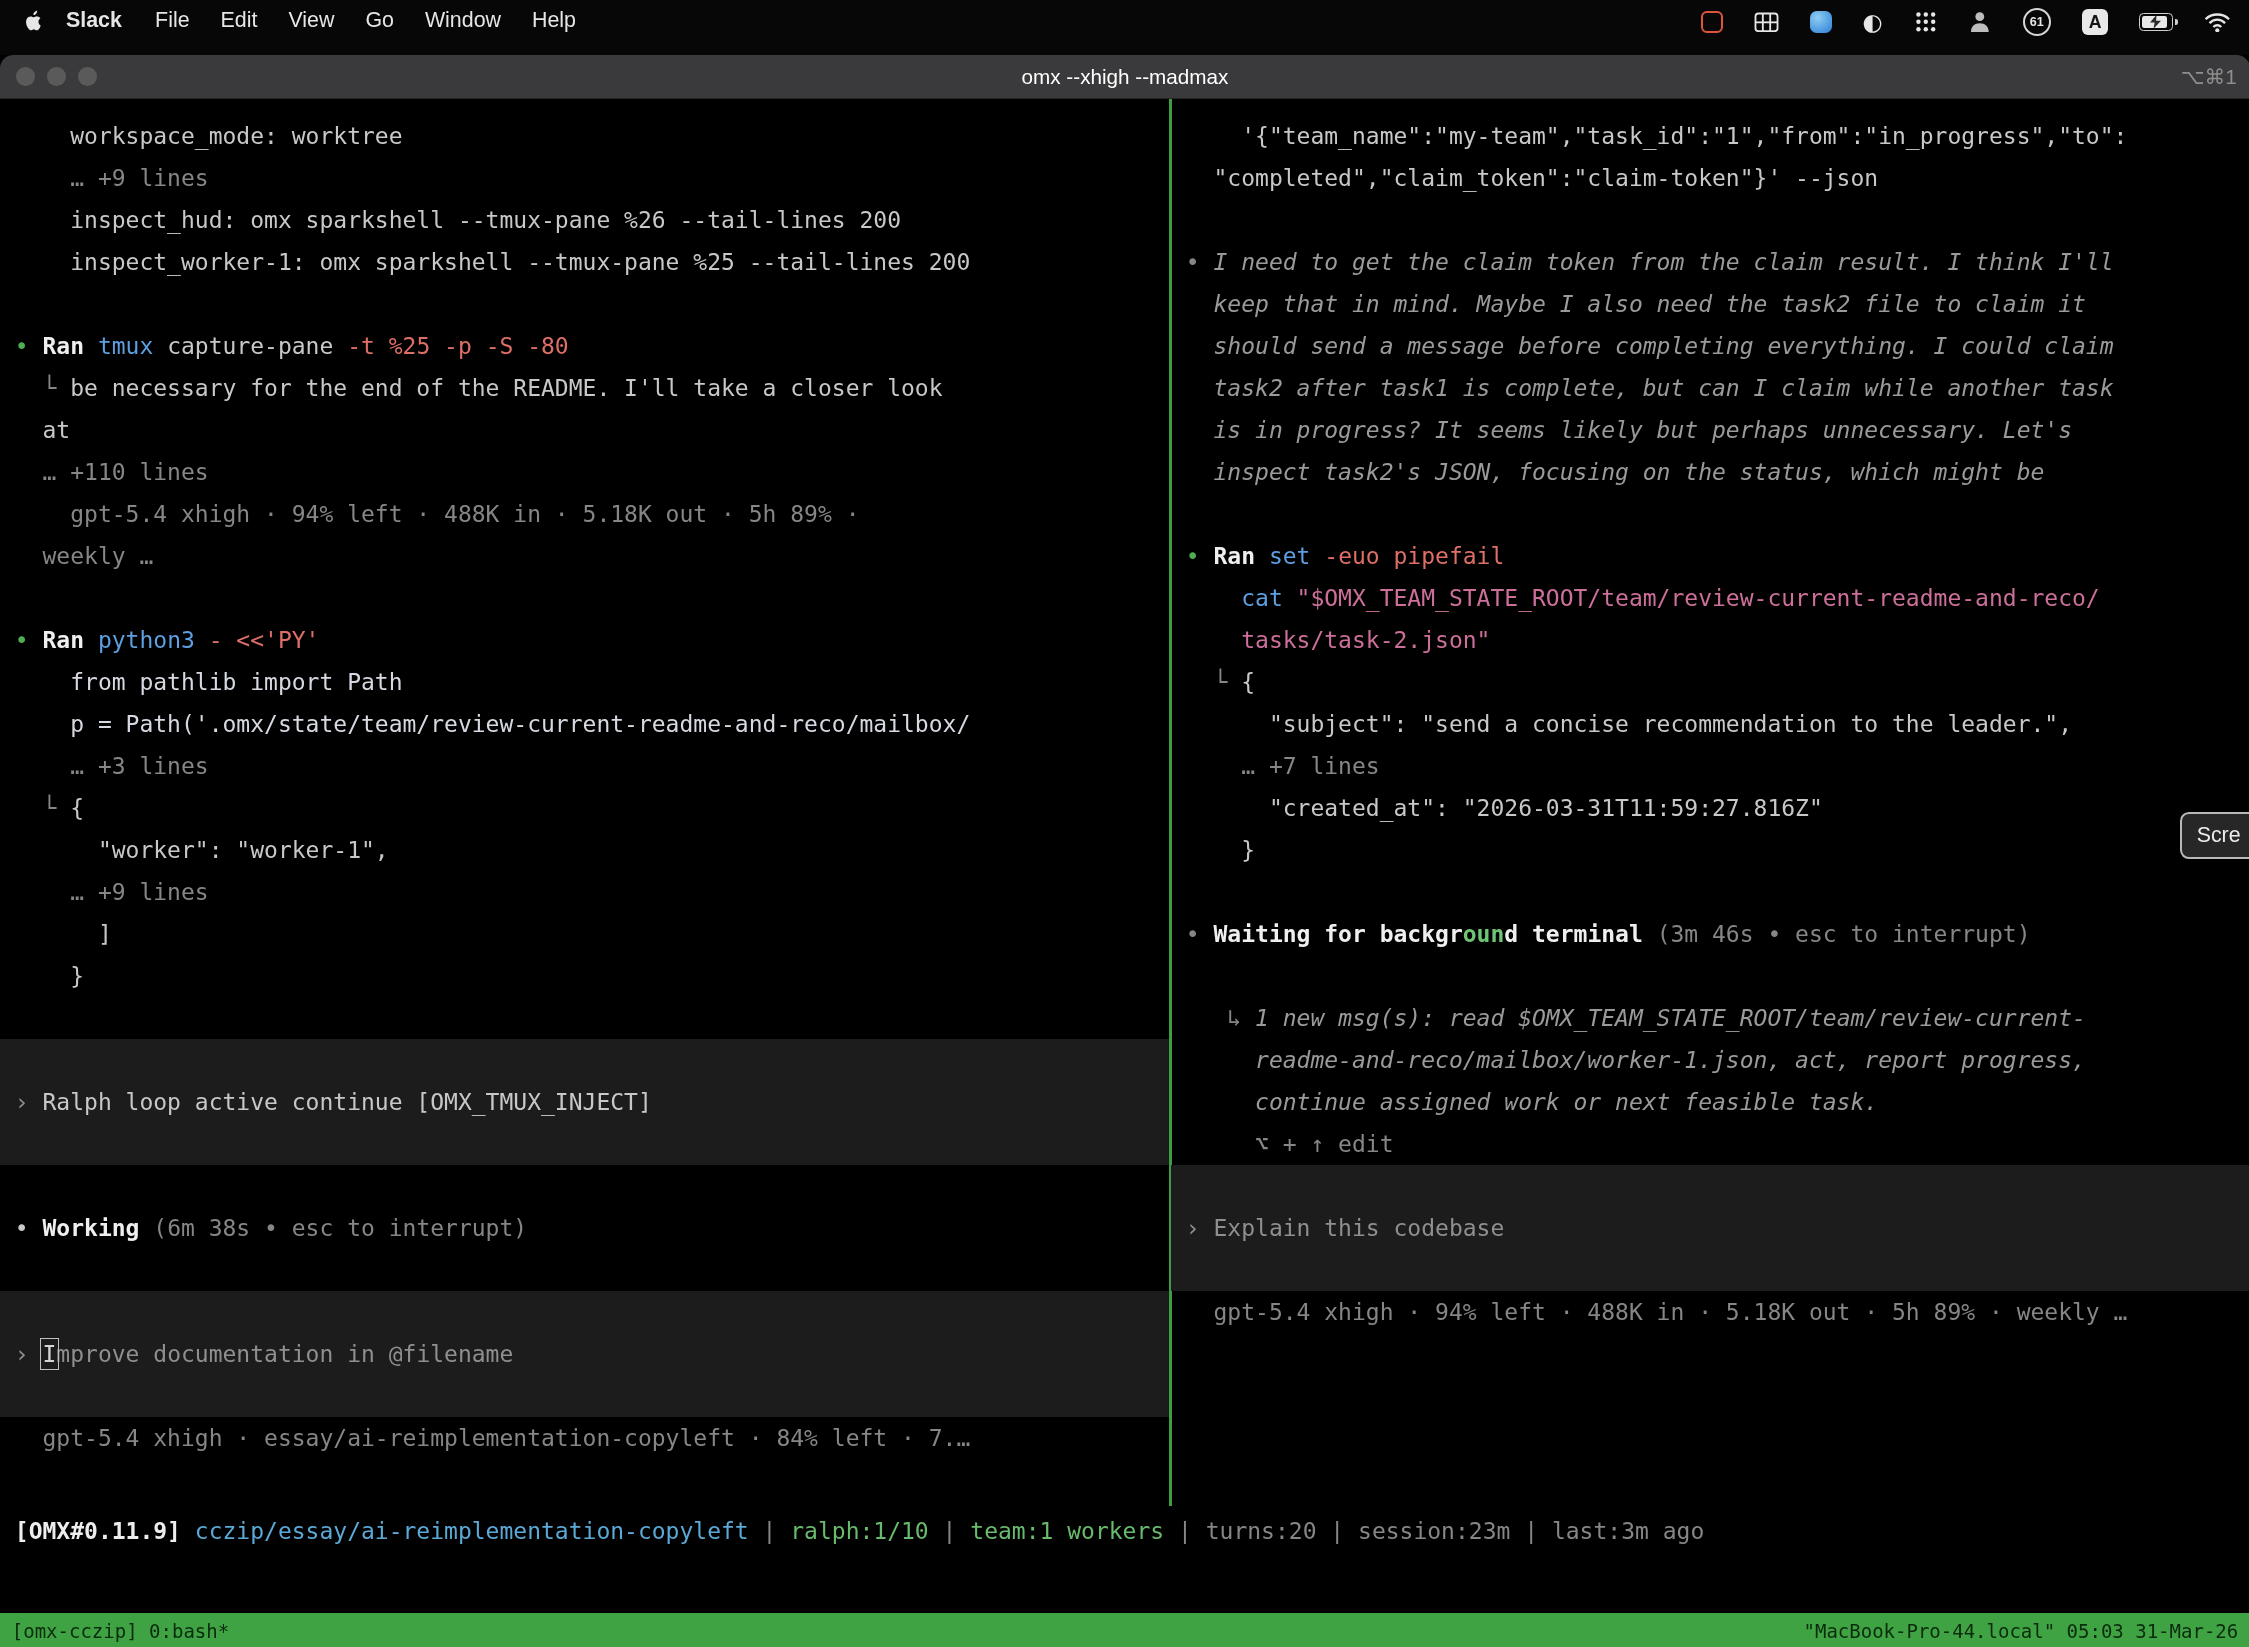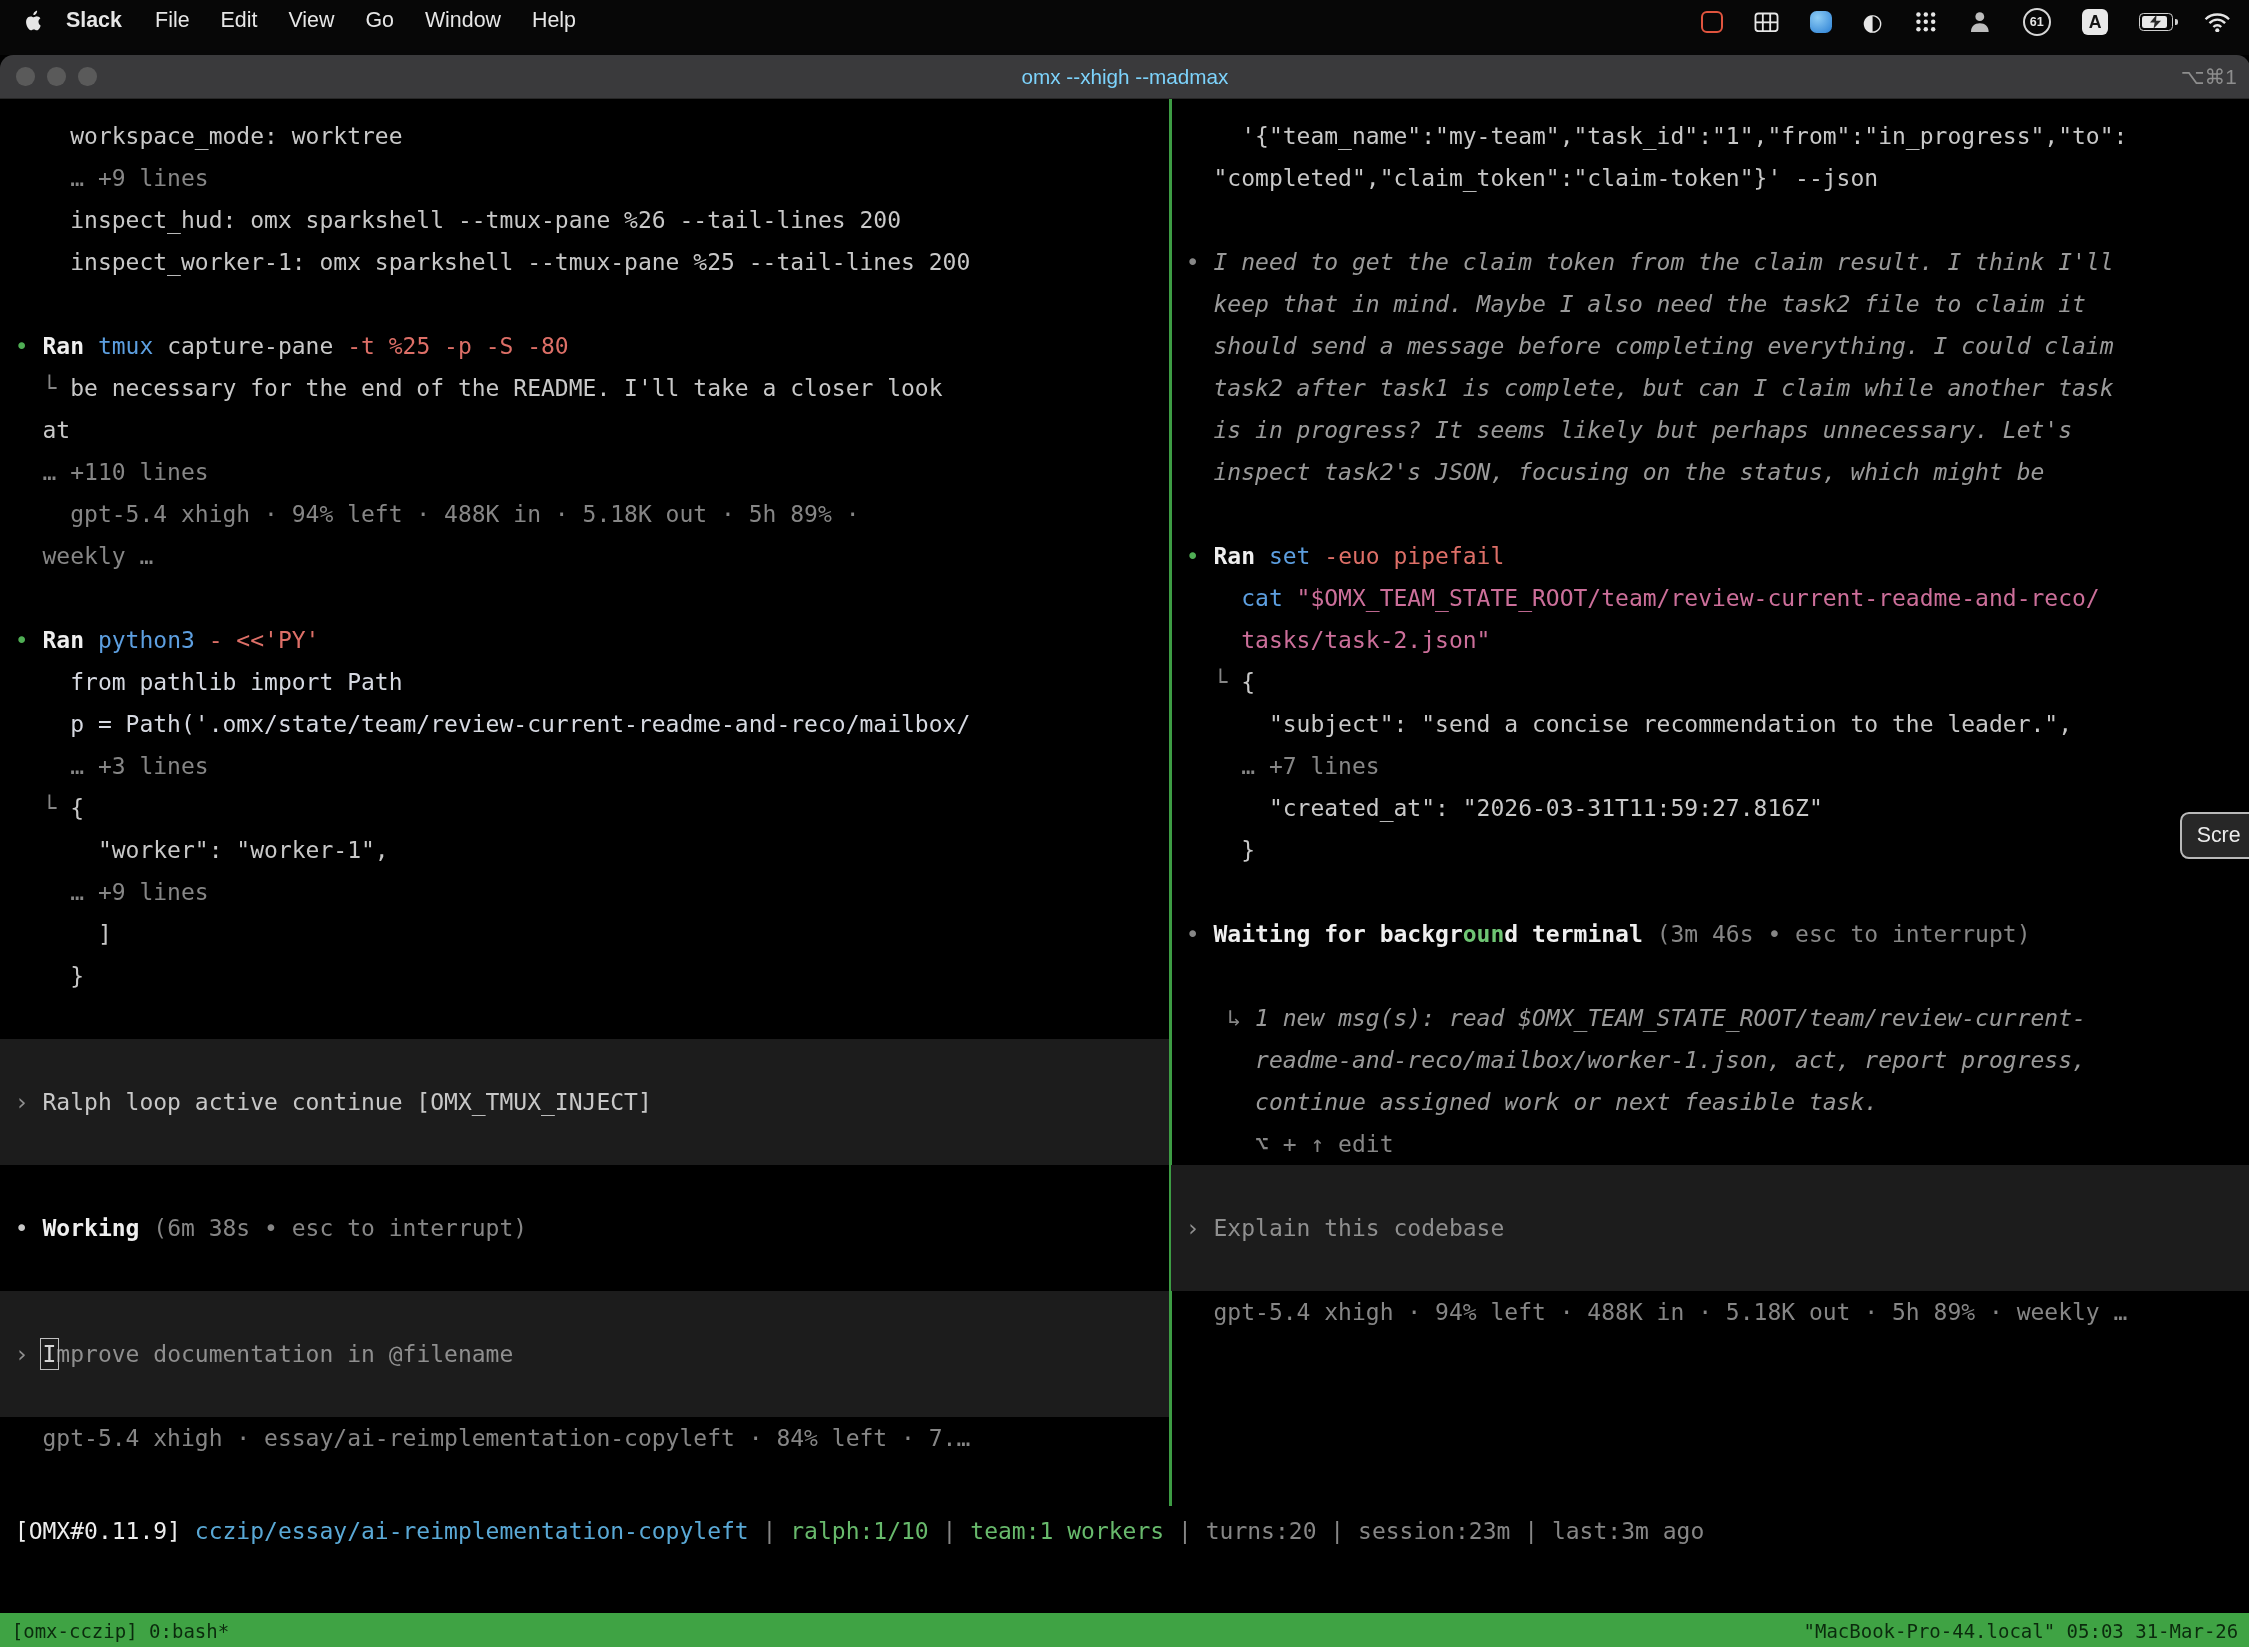--- a/index.html
+++ b/index.html
@@ -26,21 +26,21 @@
   .battery-fill{position:absolute;left:1.5px;top:1.5px;bottom:1.5px;width:25px;background:#e8e8e8;border-radius:2.2px}
   .battery-nub{position:absolute;right:-5.2px;top:4.4px;width:3px;height:6.6px;background:#cfcfcf;border-radius:0 2.2px 2.2px 0}
   .bolt{position:absolute;left:9.6px;top:0.7px;width:11px;height:14px;background:#2a2a2a;
     clip-path:polygon(60% 0,0 55%,42% 55%,32% 100%,100% 42%,55% 42%)}
 
   
   .titlebar{position:absolute;top:55px;left:0;width:100%;height:44px;background:#3a3a3c;
     border-bottom:1.5px solid #272727;border-radius:13.3px 13.3px 0 0;display:flex;align-items:center;z-index:9}
   .lights{position:absolute;left:16px;display:flex;gap:12.5px}
   .light{width:18.5px;height:18.5px;border-radius:50%;background:#5a5a5a}
-  .wtitle{margin:12px auto;color:#7dd3fc;font:500 20.7px "Liberation Sans",sans-serif}
+  .wtitle{margin:12px auto;color:#ffffff;font:500 20.7px "Liberation Sans",sans-serif}
   .wshort{position:absolute;right:13.3px;color:#8e8e8e;font:20.7px "Liberation Sans",sans-serif}
 
   
   .term{position:absolute;top:99px;left:0;right:0;bottom:0;font-size:23px}
   .pane{position:absolute;top:4px;padding-top:12px}
   .pane-left{left:0;width:1169px}
   .pane-right{left:1171px;width:1078px}
   .divider{position:absolute;left:1169px;top:0;width:3px;height:1407px;background:#3d9c44}
   .tline{height:42px;line-height:42px;white-space:pre;padding-left:14.8px;overflow:hidden}
   .band{background:#1c1c1c}
@@ -53,21 +53,21 @@
   .sg-blue{color:#5d9fe0}
   .sg-red{color:#dd6f67}
   .sg-mag{color:#cc6f9a}
   .sg-code{color:#d6d9e1}
   .sg-ital{color:#9a9a9a;font-style:italic}
   .sg-input{color:#8f8f8f}
   .sg-prompt{color:#8f8f8f}
   .sg-cur{color:#d5d5d5;outline:1.8px solid #c0c0c0;outline-offset:2.2px}
   .sg-cyan{color:#5aa9d6}
   .sg-green2{color:#68ba6c}
-  .sg-statusbold{color:#ededed;font-weight:400}
+  .sg-statusbold{color:#ededed;font-weight:700}
 
   .omx-line{position:absolute;top:1411px;left:0;width:100%}
   .tmuxbar{position:absolute;bottom:0;left:0;width:100%;height:35px;background:#3fa344;
     color:#0b2b0d;display:flex;align-items:center;justify-content:space-between;
     padding:0 11.8px;font-size:19px;white-space:pre}
 
   .screen-tip{position:absolute;top:713px;right:-10.3px;height:47px;padding:0 17.7px 0 14.8px;
     background:#272727;border:2.2px solid #b9b9b9;border-radius:8.9px;color:#ececec;
     font:21.4px "Liberation Sans",sans-serif;line-height:43px;z-index:6}
 

